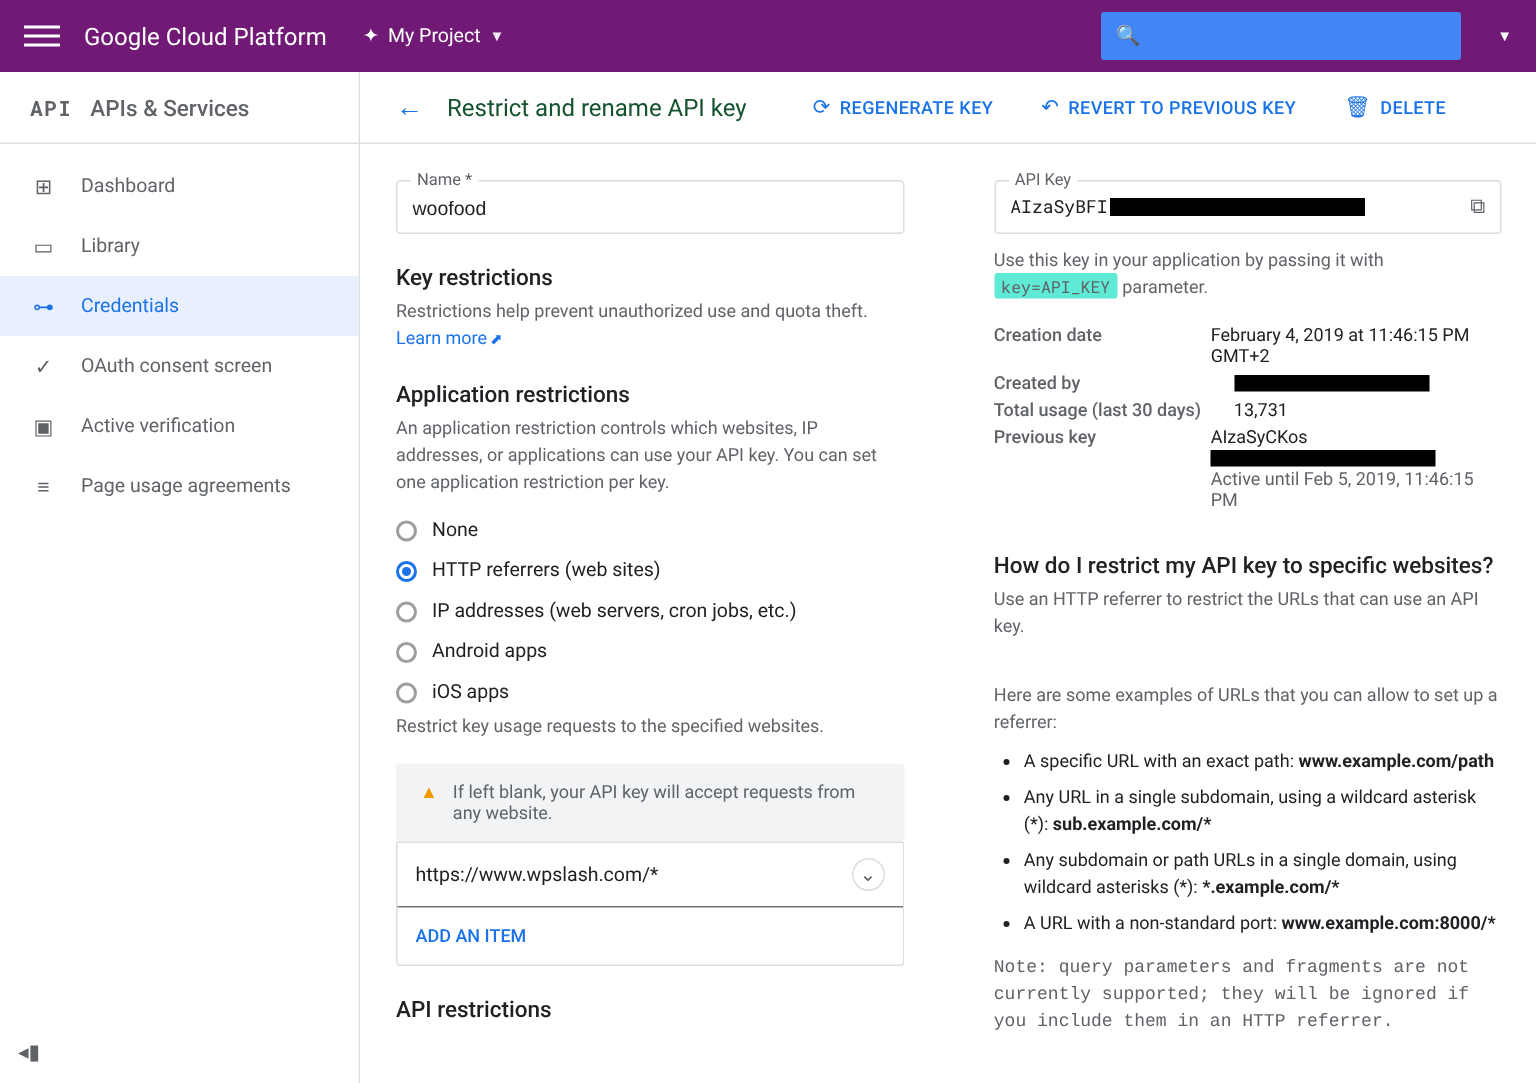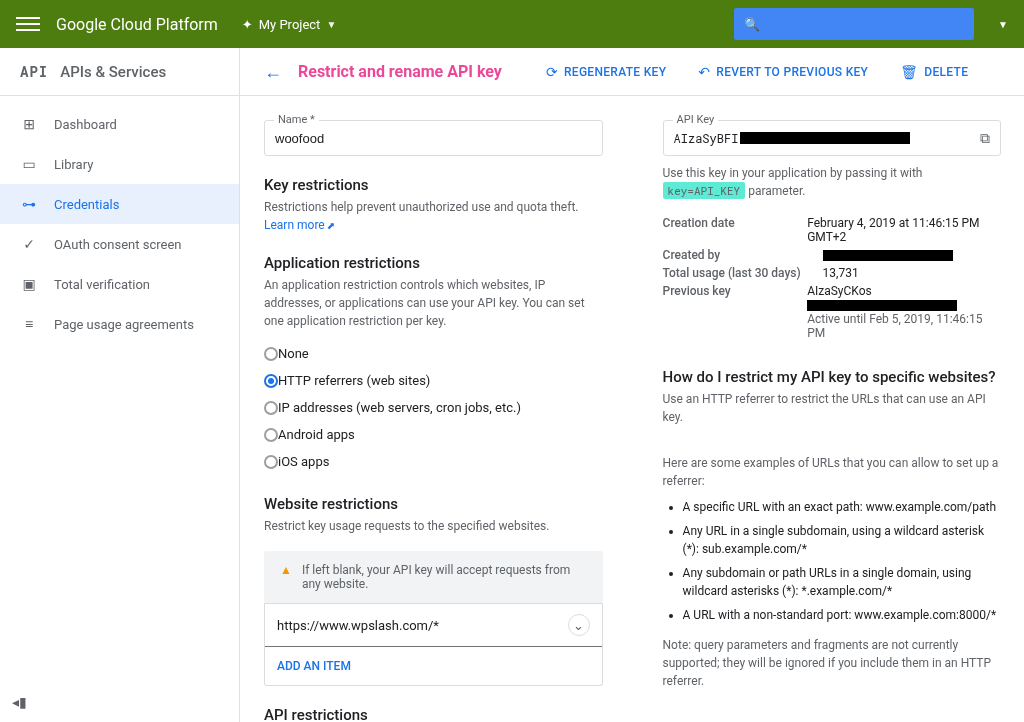--- a/index.html
+++ b/index.html
@@ -1,18 +1,18 @@
 <!DOCTYPE html>
 <html><head>
 <meta charset="utf-8">
 <style>
   * { box-sizing: border-box; margin: 0; padding: 0; }
   html, body { height: 100%; font-family: Roboto, "Helvetica Neue", Arial, sans-serif; font-size: 13px; color: #212121; background:#fff;}
   
-  .topbar { height: 48px; background: #4d7c0f; color: #fff; display:flex; align-items:center; padding:0 16px; }
+  .topbar { height: 48px; background: #701a75; color: #fff; display:flex; align-items:center; padding:0 16px; }
   .topbar .burger { width:24px; display:flex; flex-direction:column; gap:4px; cursor:pointer; margin-right:16px;}
   .topbar .burger span { height:2px; background:#fff; display:block;}
   .topbar .brand { font-size:16px; font-weight:400; margin-right:24px; white-space:nowrap;}
   .topbar .project { display:flex; align-items:center; gap:6px; cursor:pointer; font-size:13px;}
   .topbar .project .tri { font-size:10px; opacity:.9;}
   .topbar .spacer { flex:1;}
   .topbar .search { width:240px; height:32px; background:#4285f4; border-radius:2px; display:flex; align-items:center; padding:0 10px; color:#fff; margin-right:24px;}
   .topbar .acct-tri{ font-size:10px; cursor:pointer;}
   
   .shell { display:flex; height:calc(100% - 48px);}
@@ -21,21 +21,21 @@
   .side-hdr .api-logo{ font-family: "Roboto Mono", monospace; font-weight:700; letter-spacing:1px; font-size:14px; color:#5f6368;}
   .side-items { padding:8px 0;}
   .side-item { display:flex; align-items:center; gap:16px; height:40px; padding:0 20px; color:#5f6368; cursor:pointer; font-size:13px;}
   .side-item.active { background:#e8f0fe; color:#1a73e8;}
   .side-item .ico { width:18px; display:flex; align-items:center; justify-content:center; font-size:14px;}
   .collapse { position:absolute; bottom:12px; left:12px; color:#5f6368; cursor:pointer; font-size:14px;}
   
   .main { flex:1; overflow:auto;}
   .page-hdr { height:48px; border-bottom:1px solid #e0e0e0; display:flex; align-items:center; padding:0 24px; gap:16px;}
   .back-arrow { color:#1a73e8; cursor:pointer; font-size:18px;}
-  .page-title { font-size:16px; color:#ec4899; font-weight:700; margin-right:20px;}
+  .page-title { font-size:16px; color:#14532d; font-weight:400; margin-right:20px;}
   .act-btn { display:flex; align-items:center; gap:6px; color:#1a73e8; font-size:12px; text-transform:uppercase; cursor:pointer; font-weight:500; letter-spacing:.3px; padding:0 8px;}
   .act-btn .ico{font-size:14px;}
   .content { padding:24px 24px 60px 24px; display:flex; gap:60px; align-items:flex-start;}
   .col { flex:0 0 46%; max-width:480px;}
   .col.right{ max-width:440px;}
   h2.sec { font-size:15px; font-weight:500; margin:20px 0 4px; color:#202124;}
   .desc { font-size:12px; color:#5f6368; line-height:1.5;}
   .link { color:#1a73e8; text-decoration:none;}
   .ext{font-size:10px; color:#1a73e8; margin-left:2px;}
   .field-wrap{ position:relative; margin-bottom:8px;}
@@ -43,34 +43,34 @@
   .t-input { width:100%; height:36px; border:1px solid #dadce0; border-radius:3px; padding:0 10px; font-size:13px; color:#202124; outline:none;}
   .ro-key{ display:flex; align-items:center;}
   .ro-key .val{ font-family: "Roboto Mono", monospace; font-size:12px; color:#202124;}
   .ro-key .blackout{ display:inline-block; width:170px; height:12px; background:#000; margin-left:2px; vertical-align:middle;}
   .copy{ margin-left:auto; color:#5f6368; cursor:pointer; font-size:14px;}
   .meta-row{ display:flex; font-size:12px; margin:4px 0;}
   .meta-row .k{ width:160px; color:#5f6368; font-weight:500;}
   .meta-row .v{ color:#202124;}
   .blackout2{ display:inline-block; width:130px; height:11px; background:#000; vertical-align:middle;}
   .radio-list{ margin-top:10px;}
-  .radio-item{ display:flex; align-items:flex-start; padding:6px 0; cursor:pointer;}
+  .radio-item{ display:flex; align-items:flex-start; gap:10px; padding:6px 0; cursor:pointer;}
   .radio{ width:14px; height:14px; border:2px solid #9e9e9e; border-radius:50%; margin-top:1px; flex:none; position:relative;}
   .radio.checked{ border-color:#1a73e8;}
   .radio.checked::after{ content:""; position:absolute; inset:2px; background:#1a73e8; border-radius:50%;}
   .radio-item .lbl{ font-size:13px; color:#202124;}
   .info-box{ background:#f1f3f4; padding:12px 16px; font-size:12px; color:#5f6368; border-radius:2px; display:flex; gap:10px; align-items:flex-start; margin-top:16px;}
   .info-box .warn-ico{color:#f29900;}
   .url-box{ border:1px solid #dadce0; border-top:none; border-radius:0 0 3px 3px;}
   .url-row{ display:flex; align-items:center; justify-content:space-between; padding:10px 12px; font-size:13px; border-top:1px solid #dadce0;}
   .url-row .chev{ width:22px; height:22px; border:1px solid #dadce0; border-radius:50%; display:flex; align-items:center; justify-content:center; color:#5f6368; cursor:pointer;}
   .add-item{ color:#1a73e8; font-size:12px; font-weight:500; padding:12px; cursor:pointer; border-top:1px solid #737373;}
   ul.ex{ padding-left:20px; margin-top:8px;}
   ul.ex li{ font-size:12px; color:#202124; margin:6px 0; line-height:1.5;}
-  ul.ex li b{ font-weight:400;}
+  ul.ex li b{ font-weight:700;}
   code.kbd{ font-family:"Roboto Mono",monospace; background:#5eead4; padding:1px 5px; border-radius:2px; font-size:11px;}
 </style>
 </head>
 <body>
 
 <div class="topbar">
   <div class="burger">
       <span></span>
       <span></span>
       <span></span>
@@ -107,21 +107,21 @@
       <div class="side-item active">
           <span class="ico">⊶</span>
           <span>Credentials</span>
         </div>
       <div class="side-item">
           <span class="ico">✓</span>
           <span>OAuth consent screen</span>
         </div>
       <div class="side-item">
           <span class="ico">▣</span>
-          <span>Total verification</span>
+          <span>Active verification</span>
         </div>
       <div class="side-item">
           <span class="ico">≡</span>
           <span>Page usage agreements</span>
         </div>
     </div>
     <div class="collapse">◂▮</div>
   </div>
 
   <div class="main">
@@ -172,21 +172,20 @@
           <div class="radio-item">
               <span class="radio"></span>
               <span class="lbl">Android apps</span>
             </div>
           <div class="radio-item">
               <span class="radio"></span>
               <span class="lbl">iOS apps</span>
             </div>
         </div>
 
-        <h2 class="sec">Website restrictions</h2>
         <p class="desc">Restrict key usage requests to the specified websites.</p>
 
         <div class="info-box">
           <span class="warn-ico">▲</span>
           <span>If left blank, your API key will accept requests from any website.</span>
         </div>
         <div class="url-box">
           <div class="url-row">
             <span>https://www.wpslash.com/*</span>
             <span class="chev">⌄</span>
@@ -234,17 +233,17 @@
 
         <h2 class="sec" style="margin-top:28px;">How do I restrict my API key to specific websites?</h2>
         <p class="desc">Use an HTTP referrer to restrict the URLs that can use an API key.</p>
         <p class="desc" style="margin-top:28px;">Here are some examples of URLs that you can allow to set up a referrer:</p>
         <ul class="ex">
           <li><span>A specific URL with an exact path:</span> <b>www.example.com/path</b></li>
           <li><span>Any URL in a single subdomain, using a wildcard asterisk (*):</span> <b>sub.example.com/*</b></li>
           <li><span>Any subdomain or path URLs in a single domain, using wildcard asterisks (*):</span> <b>*.example.com/*</b></li>
           <li><span>A URL with a non-standard port:</span> <b>www.example.com:8000/*</b></li>
         </ul>
-        <p class="desc" style="margin-top:12px;">Note: query parameters and fragments are not currently supported; they will be ignored if you include them in an HTTP referrer.</p>
+        <p class="desc" style="margin-top:12px;font-family:Liberation Mono, monospace;">Note: query parameters and fragments are not currently supported; they will be ignored if you include them in an HTTP referrer.</p>
       </div>
     </div>
   </div>
 </div>
 
 </body></html>

